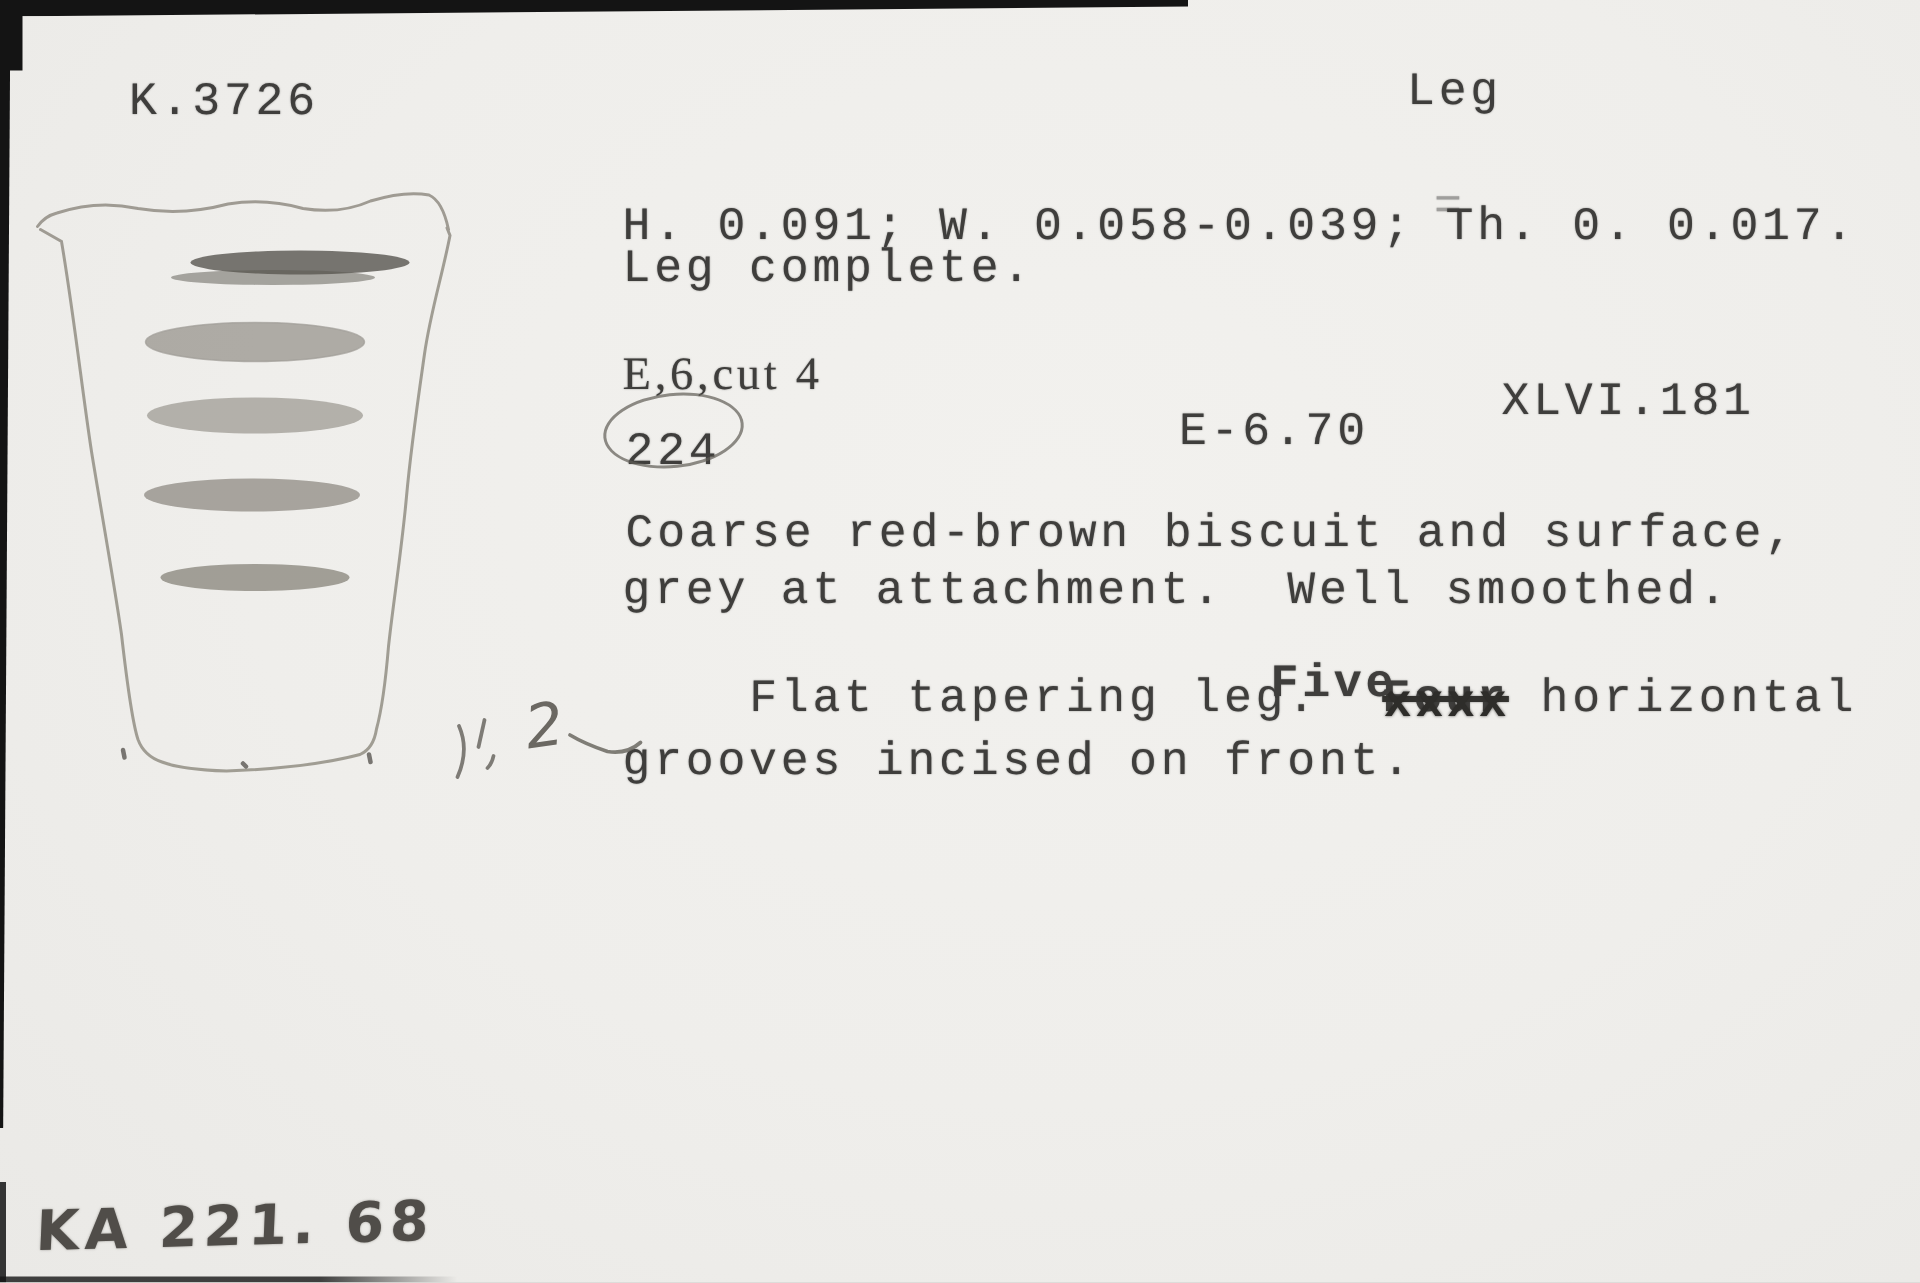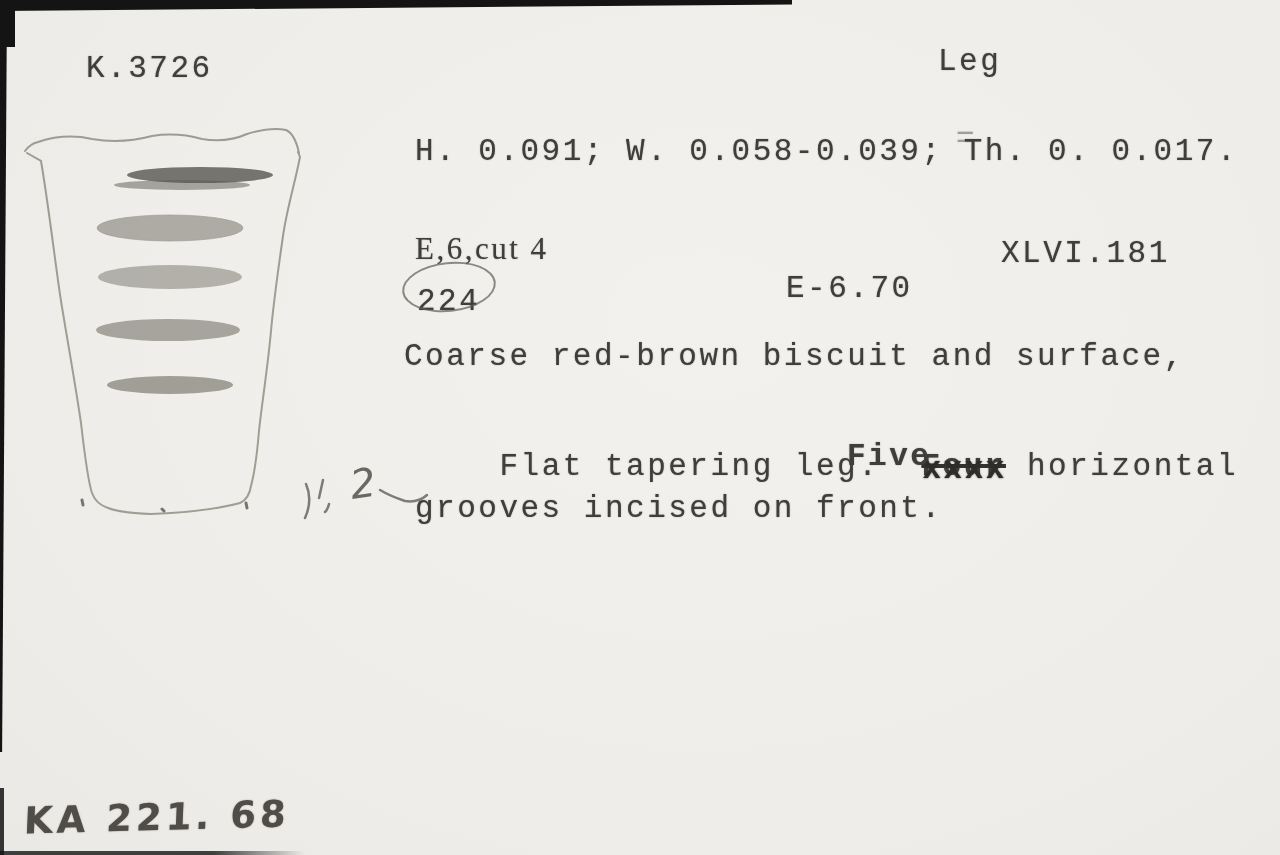--- a/index.html
+++ b/index.html
@@ -61,28 +61,30 @@
   <div class="scan-edge edge-left"></div>
   <div class="scan-edge edge-left-block"></div>
   <div class="scan-edge edge-left-bottom"></div>
   <div class="scan-edge edge-bottom"></div>
 
   <div class="typed" style="left:86px; top:52px;text-align:center;">K.3726</div>
   <div class="typed" style="left:938px; top:45px;">Leg</div>
 
   <div class="typed" style="left:415px; top:124px;margin-top:11px;">H. 0.091; W. 0.058-0.039; Th. 0. 0.017.</div>
   <div class="typed faded" style="left:956px; top:122px;">=</div>
+  <div class="typed" style="left:415px; top:163px;">Leg complete.</div>
 
   <div class="typed" style="left:415px; top:232px;font-family:Liberation Serif, serif;">E,6,cut 4</div>
-  <div class="typed" style="left:1001px; top:237px;">XLVI.181</div>
+  <div class="typed" style="left:1001px; top:252px;">XLVI.181</div>
   <div class="typed" style="left:417px; top:270px;margin-top:15px;">224</div>
   <div class="pencil-ellipse"></div>
   <div class="typed" style="left:786px; top:272px;">E-6.70</div>
 
-  <div class="typed" style="left:404px; top:340px;">Coarse red-brown biscuit and surface,</div>
+  <div class="typed" style="left:417px; top:340px;">Coarse red-brown biscuit and surface,</div>
+  <div class="typed" style="left:415px; top:378px;">grey at attachment.  Well smoothed.</div>
   <div class="typed" style="left:415px; top:416px;">
     <span>Flat tapering leg.  </span><span class="struck"><span class="word">Four</span><span class="overstrike">xxxx</span></span><span> horizontal</span>
   </div>
   <div class="typed correction" style="left:847px; top:440px;">Five</div>
   <div class="typed" style="left:415px; top:492px;">grooves incised on front.</div>
 
   <svg style="position:absolute; left:10px; top:112px;" width="430" height="420" viewBox="0 0 430 420">
     <g stroke="#97938a" stroke-width="2" fill="none" stroke-linecap="round" opacity="0.9">
 
       <path d="M15,39 Q20,32 28,30 Q55,21 82,27 Q112,32 142,24 Q167,20 192,27 Q217,31 237,22 Q260,15 276,18 Q285,22 289,41"></path>

